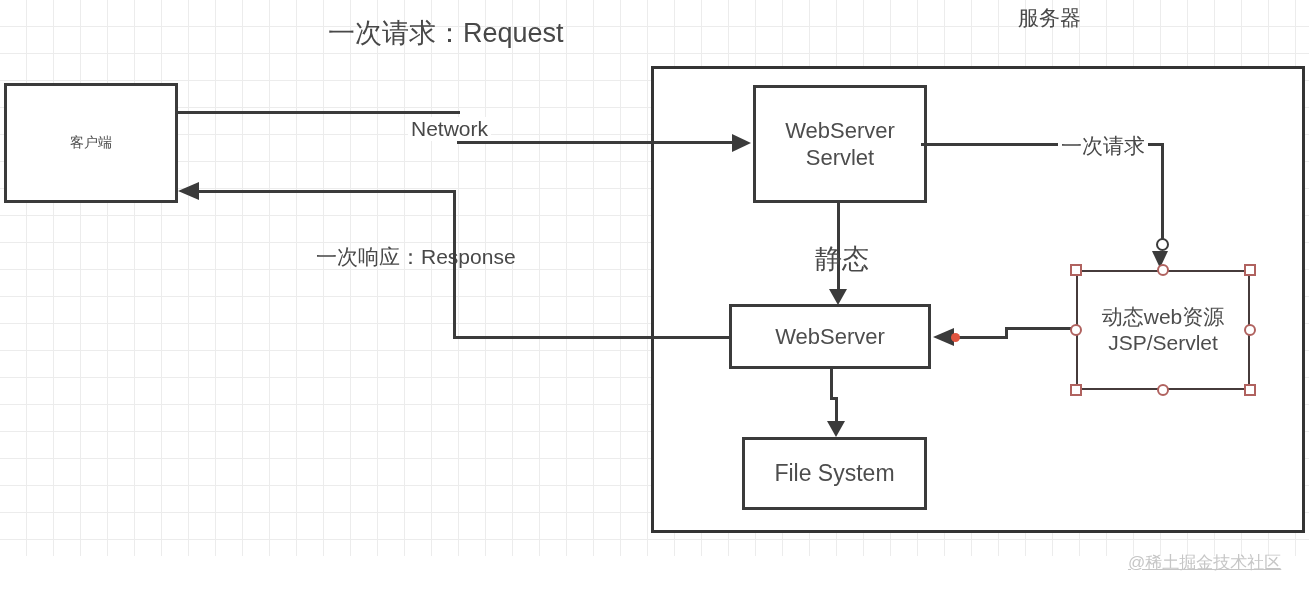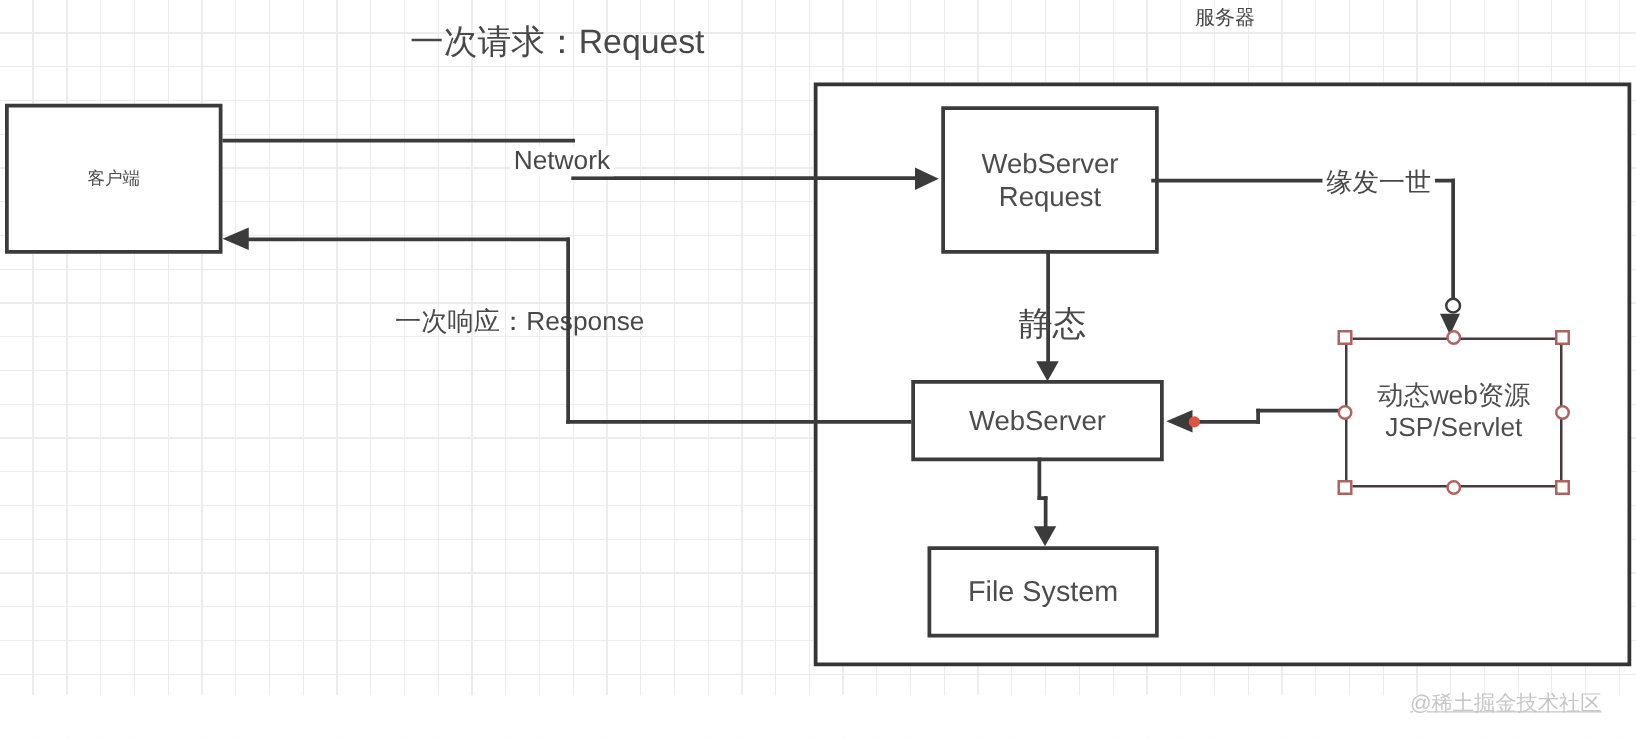--- a/index.html
+++ b/index.html
@@ -45,23 +45,23 @@
 <body>
 
 <div class="canvas">
 
   <div class="server-frame"></div>
   <div class="bottom-band"></div>
 
   <div class="lbl" style="left:328px;top:15px;font-size:27px;">一次请求：Request</div>
   <div class="lbl over" style="left:408px;top:117px;font-size:21px;">Network</div>
   <div class="lbl" style="left:316px;top:243px;font-size:21px;">一次响应：Response</div>
-  <div class="lbl" style="left:956px;top:4px;font-size:16px;">服务器</div>
+  <div class="lbl" style="left:1018px;top:4px;font-size:21px;">服务器</div>
   <div class="lbl" style="left:815px;top:241px;font-size:27px;z-index:4;">静态</div>
-  <div class="lbl over" style="left:1058px;top:132px;font-size:21px;">缘发一世</div>
+  <div class="lbl over" style="left:1058px;top:132px;font-size:21px;">一次请求</div>
 
   <div class="line" style="left:178px;top:111px;width:282px;height:3px;"></div>
   <div class="line" style="left:457px;top:141px;width:278px;height:3px;"></div>
   <div class="arrow arrow-right" style="left:732px;top:134px;"></div>
 
   <div class="line" style="left:453px;top:336px;width:276px;height:3px;"></div>
   <div class="line" style="left:453px;top:190px;width:3px;height:149px;"></div>
   <div class="line" style="left:198px;top:190px;width:258px;height:3px;"></div>
   <div class="arrow arrow-left" style="left:178px;top:182px;"></div>
 
@@ -83,21 +83,21 @@
   <div class="line" style="left:830px;top:397px;width:8px;height:3px;"></div>
   <div class="line" style="left:835px;top:397px;width:3px;height:26px;"></div>
   <div class="arrow arrow-down" style="left:827px;top:421px;"></div>
 
   <div class="node client">
     <span class="nl">客户端</span>
   </div>
 
   <div class="node plugin">
     <span class="nl">WebServer</span>
-    <span class="nl">Request</span>
+    <span class="nl">Servlet</span>
   </div>
 
   <div class="node webserver">
     <span class="nl">WebServer</span>
   </div>
 
   <div class="node filesystem">
     <span class="nl">File System</span>
   </div>
 

